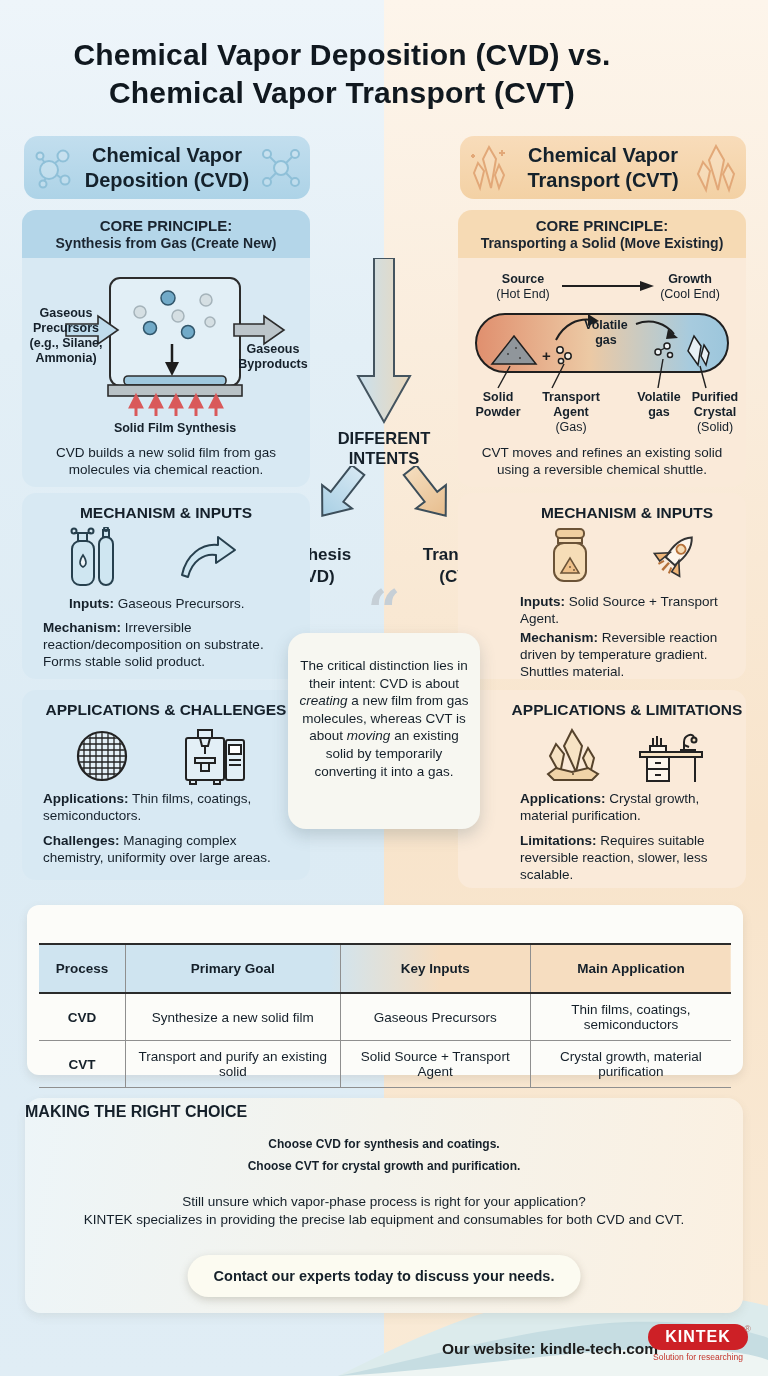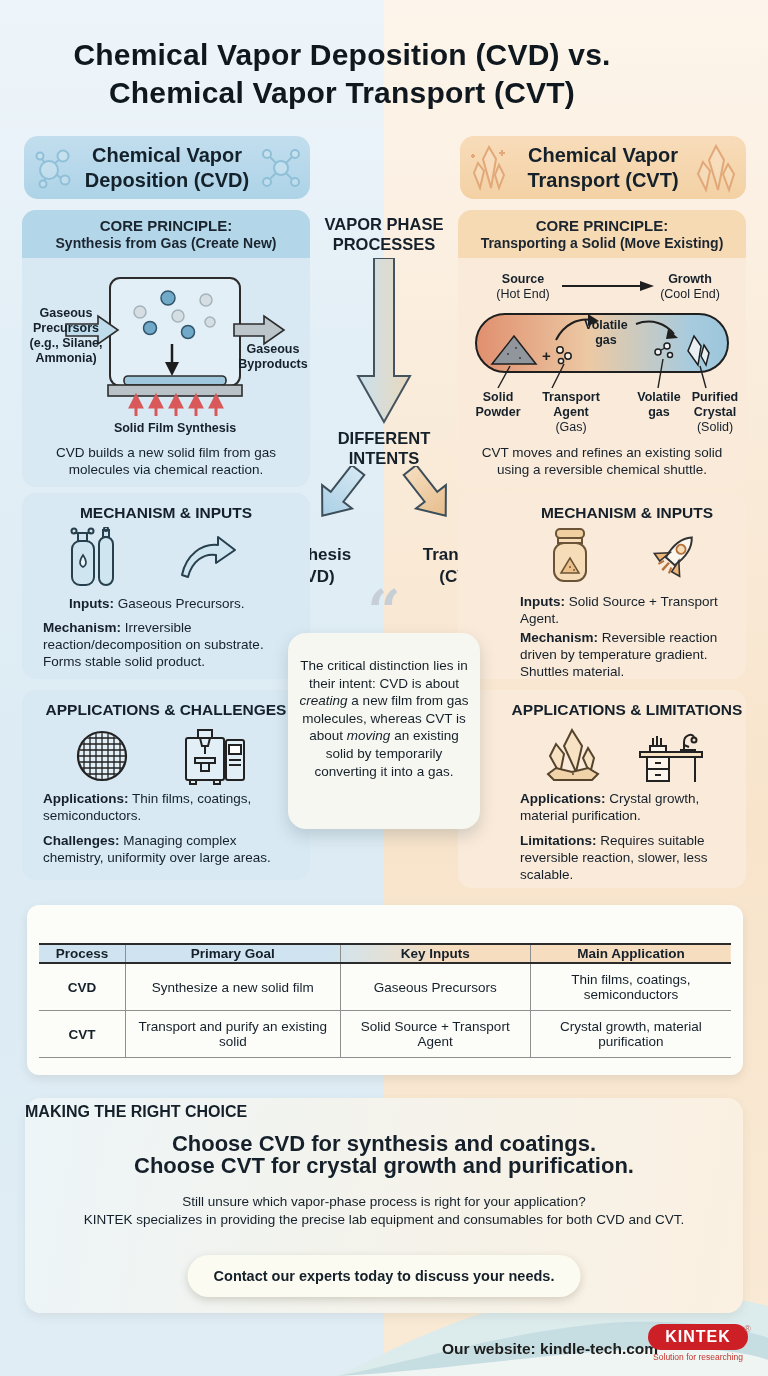--- a/index.html
+++ b/index.html
@@ -69,31 +69,31 @@
          color:#c6cfd6;height:54px;}
   .qtext{position:absolute;left:10px;right:10px;top:24px;text-align:center;
          font-size:13.5px;line-height:17.6px;color:#15202a;}
 
   #table-box{position:absolute;left:27px;top:905px;width:716px;height:170px;background:#fcfcf9;
              border-radius:12px;box-shadow:0 4px 10px rgba(100,95,80,.13);}
   .table-title{text-align:center;font-weight:700;font-size:16px;padding-top:11px;color:#15202a;margin-top:26px;}
   #table-box table{position:absolute;left:12px;top:38px;width:692px;border-collapse:collapse;}
   #table-box thead tr{background:linear-gradient(90deg,#cfe4f0 0%,#cfe4f0 42%,#f6ddc0 58%,#f6ddc0 100%);}
   #table-box th{border-top:2px solid #2b2b2b;border-bottom:2px solid #2b2b2b;
-                font-size:13.5px;font-weight:700;padding:1px 4px;color:#15202a;}
+                font-size:13.5px;font-weight:700;padding:16px 4px;color:#15202a;}
   #table-box td{font-size:13.5px;text-align:center;padding:8px 6px;border-bottom:1px solid #8f8f8f;color:#15202a;}
   #table-box th+th,#table-box td+td{border-left:1px solid #8f8f8f;}
   .col-proc{width:12.5%;} .col-goal{width:31%;} .col-inp{width:27.5%;} .col-app{width:29%;}
   .proc{font-weight:700;}
 
   #choice{position:absolute;left:25px;top:1098px;width:718px;height:215px;border-radius:16px;
           background:linear-gradient(100deg,#edf5f8 0%,#f4f3ec 48%,#fbf0e1 100%);
           box-shadow:0 4px 10px rgba(100,95,80,.10);}
   .choice-title{font-weight:700;font-size:16px;padding-top:5px;color:#15202a;}
-  .choice-strong{text-align:center;font-weight:700;font-size:22px;line-height:22px;margin-top:12px;color:#15202a;}
+  .choice-strong{text-align:center;font-weight:700;font-size:12px;line-height:22px;margin-top:12px;color:#15202a;}
   .choice-small{text-align:center;font-size:13.5px;line-height:18px;margin-top:16px;color:#15202a;}
   .cta{position:absolute;left:50%;transform:translateX(-50%);bottom:16px;height:42px;line-height:42px;
        padding:0 26px;background:#fcfbf1;border-radius:22px;font-weight:700;font-size:14.5px;
        box-shadow:0 3px 8px rgba(120,110,90,.28);white-space:nowrap;color:#15202a;cursor:pointer;}
 
   #website{position:absolute;left:420px;top:1340px;width:260px;text-align:center;
            font-size:15.5px;font-weight:700;color:#1d1d1d;}
   #logo{position:absolute;left:648px;top:1324px;width:100px;}
   .logo-pill{position:relative;background:#cd2026;border-radius:999px;color:#fff;font-weight:700;
              font-size:16px;letter-spacing:1px;text-align:center;height:26px;line-height:26px;}
@@ -281,22 +281,20 @@
       </div>
       <div class="dlabel" style="left:226px;top:118px;width:62px;">
         <div class="pre">Purified
 Crystal</div>
         <div class="dsub">(Solid)</div>
       </div>
     </div>
     <div class="core-caption">CVT moves and refines an existing solid using a reversible chemical shuttle.</div>
   </div>
 
-  <div class="center-label pre" id="vpp">VAPOR PHASE
-PROCESSES</div>
   <div id="bigarrow">
     <svg width="56" height="168" viewBox="0 0 56 168">
       <defs>
           <linearGradient id="ba" x1="0" y1="0" x2="1" y2="0">
         <stop offset="0" stop-color="#c9e0ee"></stop>
             <stop offset="1" stop-color="#ead8bc"></stop>
           </linearGradient>
         </defs>
       <polygon points="18,0 38,0 38,118 54,118 28,164 2,118 18,118" fill="url(#ba)" stroke="#44545f" stroke-width="2"></polygon>
     </svg>

